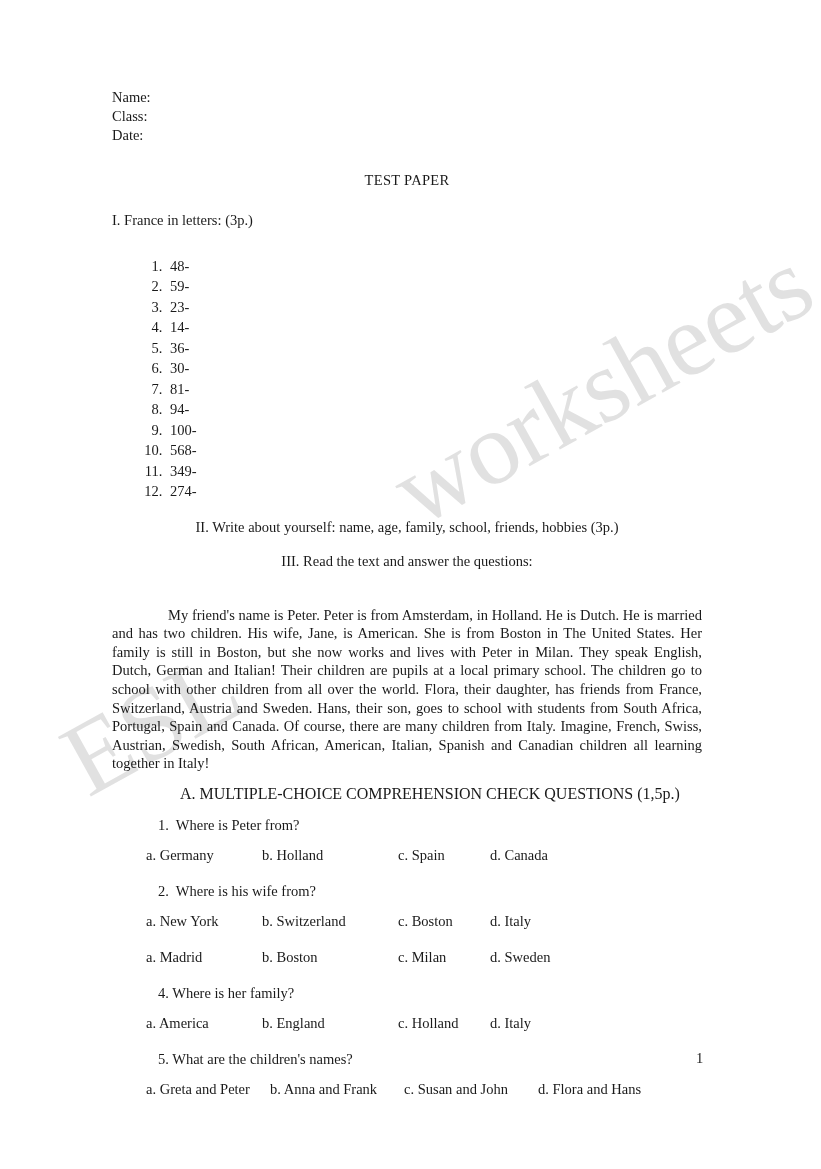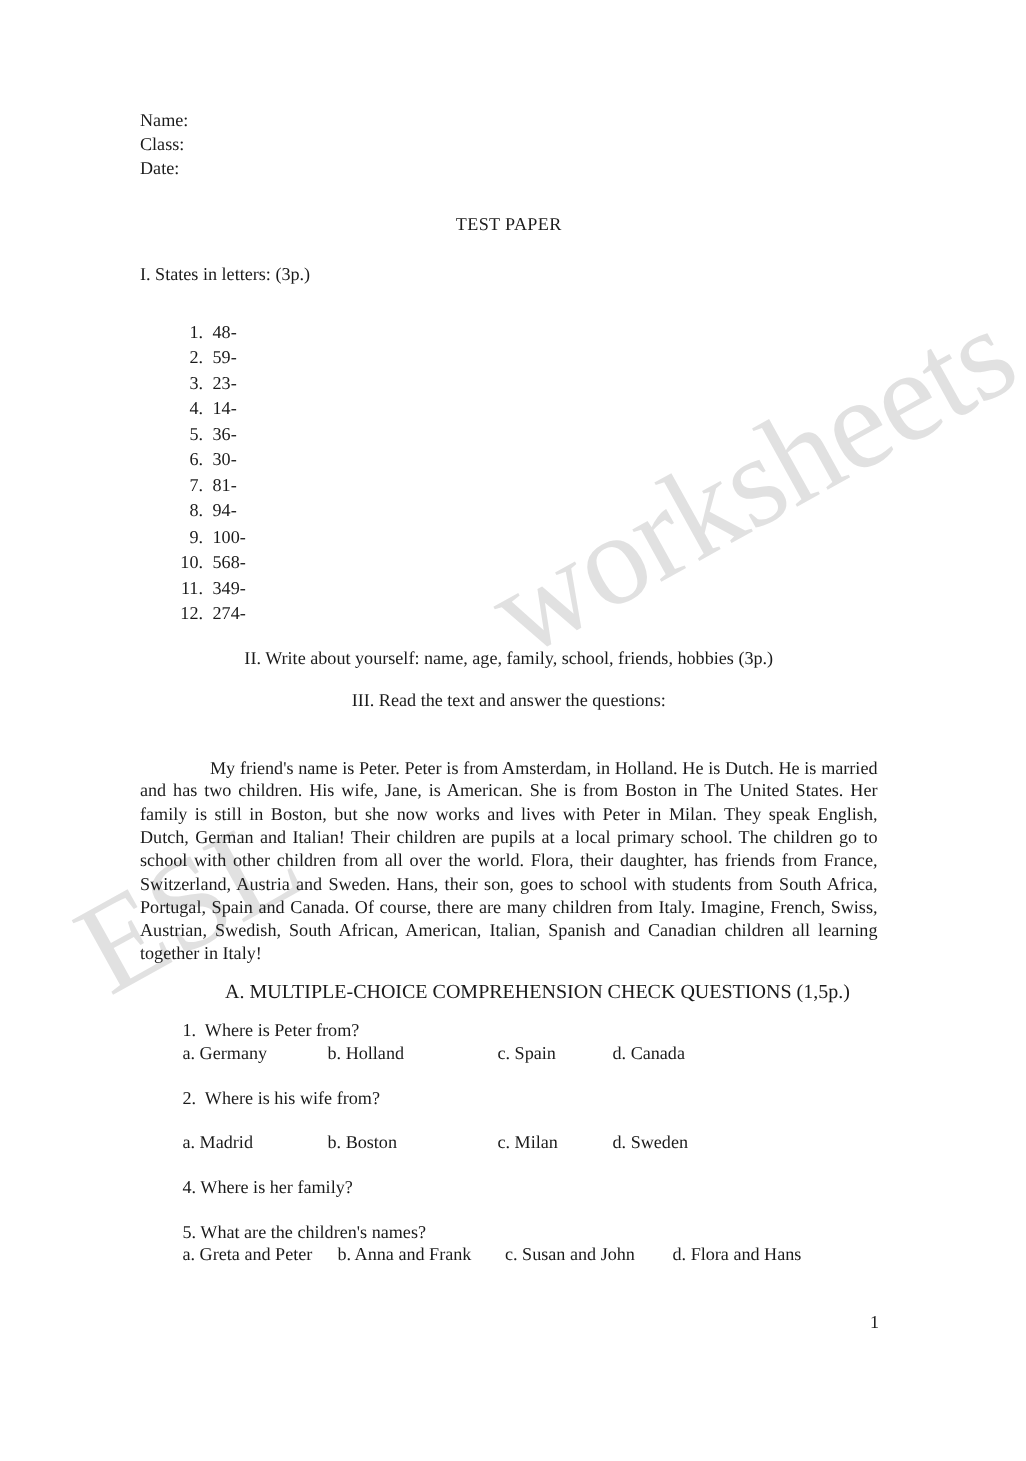--- a/index.html
+++ b/index.html
@@ -74,21 +74,21 @@
   .q-block {
     margin: 0;
     padding-left: 34px;
     font-size: 14.5px;
     line-height: 18.6px;
   }
   .q-block.spaced {
     margin-top: 17px;
   }
   .q-text {
-    margin: 0;
+    margin: 12px;
     white-space: pre;
   }
   .opt-row {
     margin: 0;
     display: block;
     white-space: pre;
   }
   .opt {
     display: inline-block;
   }
@@ -141,21 +141,21 @@
   <div class="content">
 
     <div>
       <p class="header-line">Name:</p>
       <p class="header-line">Class:</p>
       <p class="header-line">Date:</p>
     </div>
 
     <p class="title">TEST PAPER</p>
 
-    <p class="section-line">I. States in letters: (3p.)</p>
+    <p class="section-line">I. France in letters: (3p.)</p>
 
     <ol class="numbers">
       <li>48-</li>
       <li>59-</li>
       <li>23-</li>
       <li>14-</li>
       <li>36-</li>
       <li>30-</li>
       <li>81-</li>
       <li>94-</li>
@@ -173,28 +173,30 @@
 
     <p class="subsection">A. MULTIPLE-CHOICE COMPREHENSION CHECK QUESTIONS (1,5p.)</p>
 
     <div class="q-block">
       <p class="q-text">1.  Where is Peter from?</p>
       <p class="opt-row"><span class="opt" style="width:116px">a. Germany</span><span class="opt" style="width:136px">b. Holland</span><span class="opt" style="width:92px">c. Spain</span><span class="opt">d. Canada</span></p>
     </div>
 
     <div class="q-block spaced">
       <p class="q-text">2.  Where is his wife from?</p>
+      <p class="opt-row"><span class="opt" style="width:116px">a. New York</span><span class="opt" style="width:136px">b. Switzerland</span><span class="opt" style="width:92px">c. Boston</span><span class="opt">d. Italy</span></p>
     </div>
 
     <div class="q-block spaced">
       <p class="opt-row"><span class="opt" style="width:116px">a. Madrid</span><span class="opt" style="width:136px">b. Boston</span><span class="opt" style="width:92px">c. Milan</span><span class="opt">d. Sweden</span></p>
     </div>
 
     <div class="q-block spaced">
       <p class="q-text">4. Where is her family?</p>
+      <p class="opt-row"><span class="opt" style="width:116px">a. America</span><span class="opt" style="width:136px">b. England</span><span class="opt" style="width:92px">c. Holland</span><span class="opt">d. Italy</span></p>
     </div>
 
     <div class="q-block spaced">
       <p class="q-text">5. What are the children's names?</p>
       <p class="opt-row"><span class="opt" style="width:124px">a. Greta and Peter</span><span class="opt" style="width:134px">b. Anna and Frank</span><span class="opt" style="width:134px">c. Susan and John</span><span class="opt">d. Flora and Hans</span></p>
     </div>
 
   </div>
 
   <div class="page-number">1</div>

